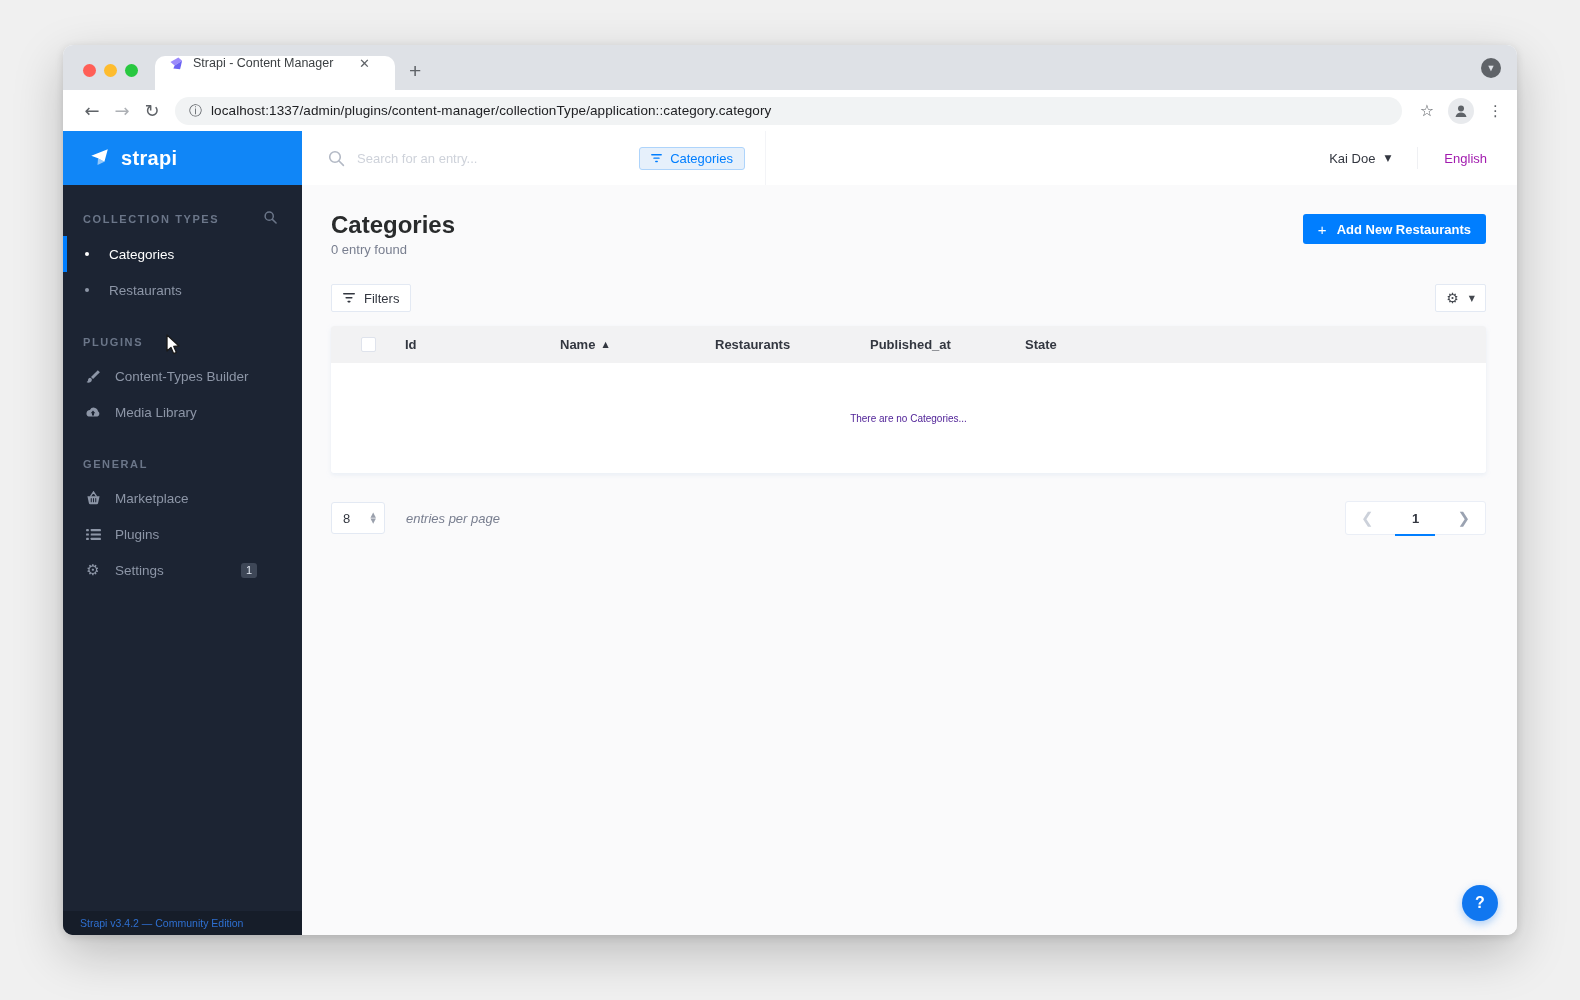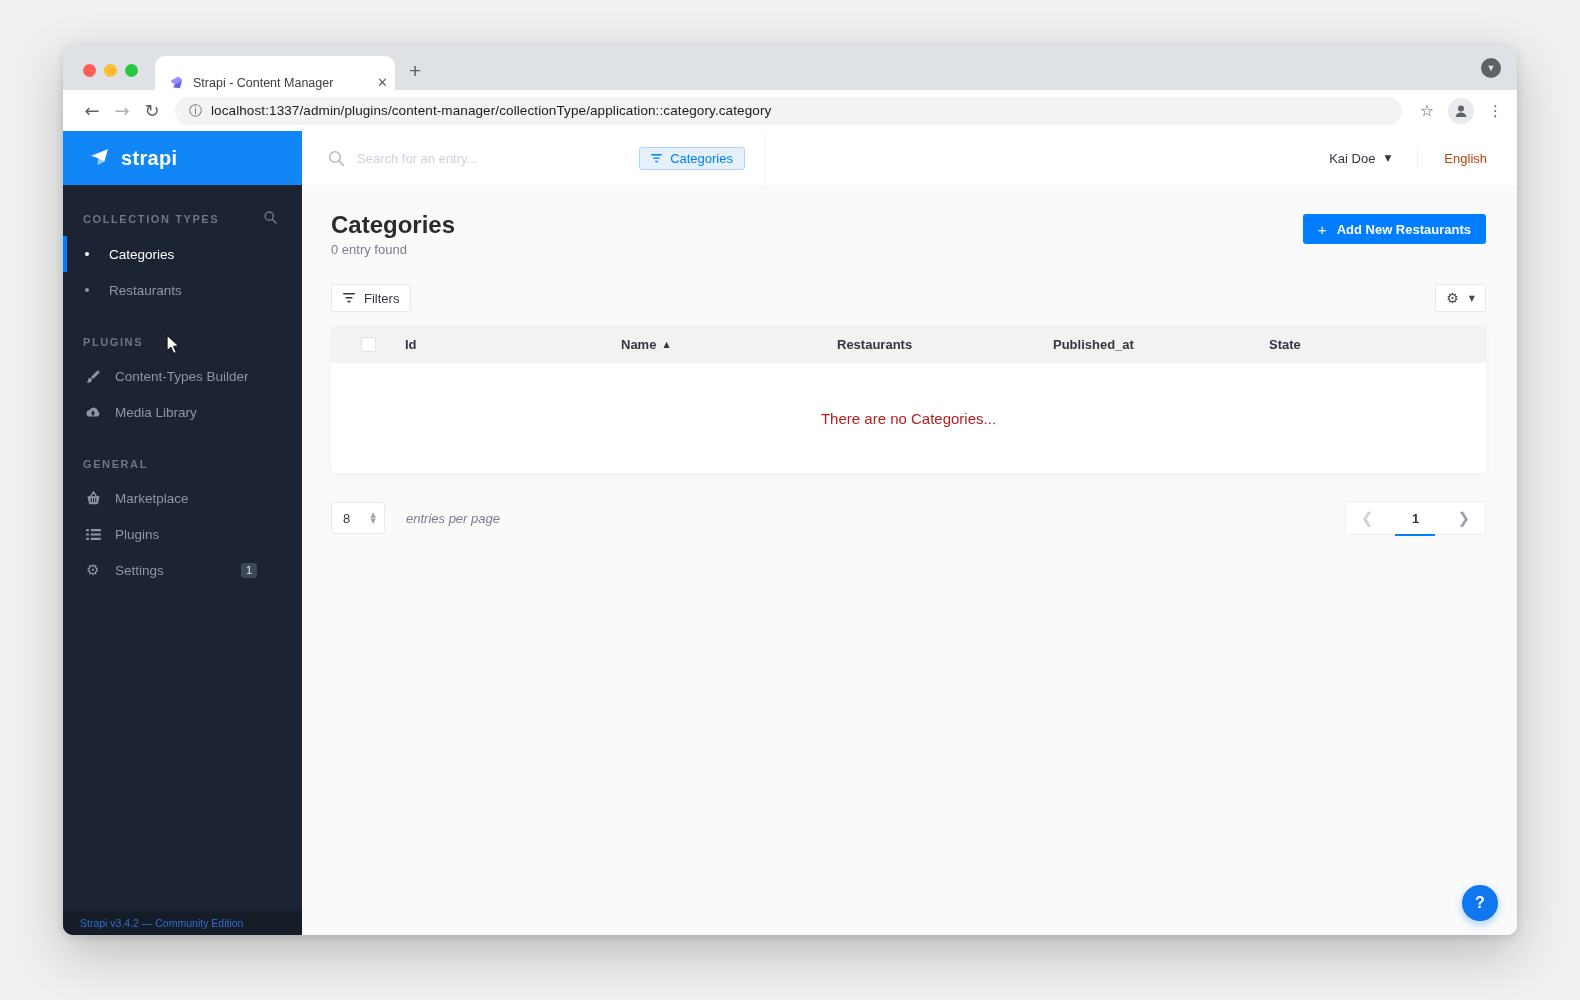--- a/index.html
+++ b/index.html
@@ -15,21 +15,21 @@
     box-shadow:0 18px 50px rgba(0,0,0,.22), 0 2px 8px rgba(0,0,0,.12);
     display:flex; flex-direction:column;
   }
   
   .tabstrip { height:45px; background:#dee1e6; position:relative; display:flex; align-items:flex-end; flex:none; }
   .traffic { position:absolute; left:20px; top:19px; display:flex; gap:8px; }
   .dot { width:13px; height:13px; border-radius:50%; }
   .dot.red{ background:#ff5f57; } .dot.yellow{ background:#febc2e; } .dot.green{ background:#28c840; }
   .tab {
     margin-left:92px; width:240px; height:34px; background:#fff;
-    border-radius:10px 10px 0 0; display:flex; align-items:flex-end; padding:0 4px 0 14px; gap:9px;
+    border-radius:10px 10px 0 0; display:flex; align-items:flex-start; padding:0 22px 0 14px; gap:9px;
   }
   .tab-title { flex:1; font-size:12.5px; color:#3c4043; white-space:nowrap; overflow:hidden; }
   .tab-close { color:#5f6368; font-size:13px; cursor:pointer; padding:0 3px; }
   .newtab-btn { color:#5f6368; font-size:21px; font-weight:400; margin:0 0 6px 14px; cursor:pointer; line-height:26px; }
   .strip-circle {
     position:absolute; right:16px; top:13px; width:20px; height:20px; border-radius:50%;
     background:#5f6368; color:#dee1e6; font-size:9px; display:flex; align-items:center; justify-content:center;
   }
   .navbar { height:41px; background:#fff; display:flex; align-items:center; padding:0 14px; flex:none; }
   .nav-ico { font-size:18px; color:#5f6368; width:30px; text-align:center; cursor:pointer; font-family:"DejaVu Sans",sans-serif; }
@@ -79,21 +79,21 @@
   .search-input { border:none; outline:none; flex:1; font-size:13px; color:#333740; font-family:inherit; background:transparent; }
   .search-input::placeholder { color:#ced2da; }
   .chip {
     display:flex; align-items:center; gap:8px; background:#e6f0fb; border:1px solid #aed4fb;
     color:#007eff; border-radius:3px; font-size:13px; padding:3px 11px; cursor:pointer; white-space:nowrap;
   }
   .header-right { margin-left:auto; display:flex; align-items:center; padding-right:30px; }
   .user-menu { display:flex; align-items:center; gap:9px; font-size:13px; color:#333740; cursor:pointer; }
   .caret-down { font-size:9px; color:#333740; font-family:"DejaVu Sans",sans-serif; }
   .vdiv { width:1px; height:22px; background:#eff0f3; margin:0 26px; }
-  .lang { font-size:13px; color:#c2410c; cursor:pointer; }
+  .lang { font-size:13px; color:#a21caf; cursor:pointer; }
   .content { flex:1; position:relative; padding:27px 31px 0 29px; }
   .title-row { display:flex; justify-content:space-between; align-items:flex-start; }
   .page-title { font-size:24px; font-weight:bold; color:#292b2c; line-height:26px; }
   .page-sub { font-size:13px; color:#787e8f; margin-top:4px; }
   .add-btn {
     background:#007eff; color:#fff; border:none; border-radius:3px; height:30px;
     padding:0 15px; display:flex; align-items:center; gap:10px; font-size:13px; font-weight:bold;
     cursor:pointer; font-family:inherit; margin-top:2px;
   }
   .add-btn .plus { font-size:15px; font-weight:400; }
@@ -105,24 +105,24 @@
   .gear-btn {
     background:#fff; border:1px solid #e3e9f3; border-radius:2px; height:28px; padding:0 10px;
     display:flex; align-items:center; gap:10px; cursor:pointer;
   }
   .gear-glyph { font-size:14px; color:#44484f; font-family:"DejaVu Sans",sans-serif; line-height:1; }
   .gear-btn .caret-down { font-size:8px; color:#44484f; }
   .table-card { margin-top:14px; background:#fff; border-radius:3px; box-shadow:0 2px 4px rgba(227,233,243,.7); overflow:hidden; }
   .thead { display:flex; align-items:center; height:37px; background:#f2f2f3; font-size:13px; font-weight:bold; color:#333740; }
   .th-check { width:74px; flex:none; padding-left:30px; display:flex; align-items:center; }
   .checkbox { width:15px; height:15px; border:1px solid #dfe3ec; border-radius:2px; background:#fff; cursor:pointer; appearance:none; }
-  .th { width:216px; flex:none; display:flex; align-items:center; gap:7px; cursor:pointer; }
+  .th { width:155px; flex:none; display:flex; align-items:center; gap:7px; cursor:pointer; }
   .th:last-child { flex:1; }
   .sort-asc { font-size:8px; color:#333740; font-family:"DejaVu Sans",sans-serif; }
-  .tbody-empty { height:110px; display:flex; align-items:center; justify-content:center; font-size:15px; color:#b91c1c; }
+  .tbody-empty { height:110px; display:flex; align-items:center; justify-content:center; font-size:10px; color:#4c1d95; }
   .footer-row { margin-top:28px; display:flex; align-items:center; }
   .pp-select {
     width:54px; height:32px; background:#fff; border:1px solid #e3e9f3; border-radius:3px;
     display:flex; align-items:center; padding:0 8px 0 11px; font-size:13px; color:#333740; cursor:pointer;
   }
   .pp-select .val { flex:1; }
   .stepper { display:flex; flex-direction:column; line-height:6px; }
   .stepper span { font-size:7px; color:#9aa0ac; font-family:"DejaVu Sans",sans-serif; }
   .pp-label { font-size:13px; color:#787e8f; font-style:italic; margin-left:21px; }
   .pagination {

